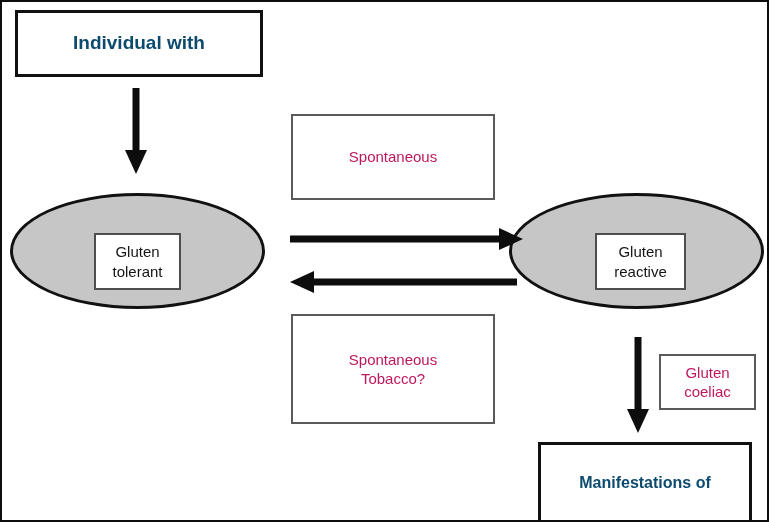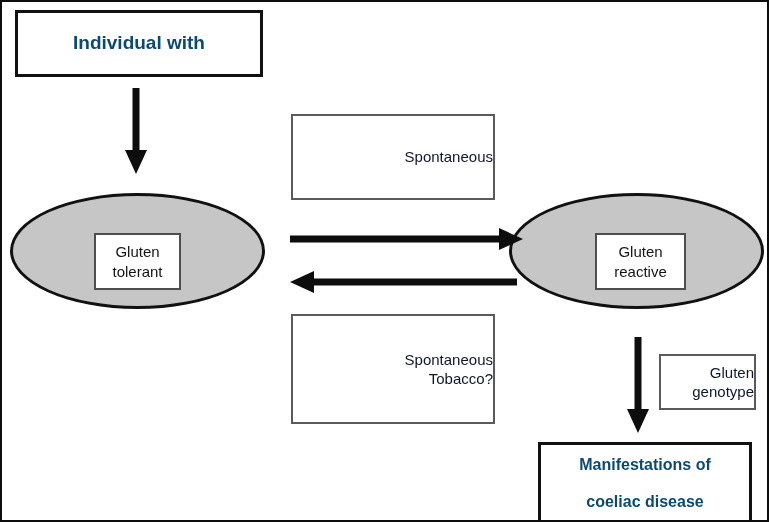--- a/index.html
+++ b/index.html
@@ -33,24 +33,24 @@
     font-weight: bold;
     line-height: 1.28;
   }
   .label-box {
     position: absolute;
     box-sizing: border-box;
     background: #ffffff;
     border: 2px solid #5a5a5a;
     display: flex;
     flex-direction: column;
-    align-items: flex-end;
+    align-items: center;
     justify-content: center;
     text-align: center;
-    color: #0f172a;
+    color: #be185d;
     line-height: 1.30;
   }
   .inner-box {
     position: absolute;
     box-sizing: border-box;
     background: #ffffff;
     border: 2px solid #4e4e4e;
     display: flex;
     flex-direction: column;
     align-items: center;
@@ -132,21 +132,20 @@
     <span class="txt-line">Tobacco?</span>
   </div>
 
   <svg class="arrow-svg" id="arrow-down-right" viewBox="0 0 56 104">
     <line x1="26" y1="5" x2="26" y2="81" stroke="#0d0d0d" stroke-width="7"></line>
     <polygon points="26,101 15,77 37,77" fill="#0d0d0d"></polygon>
   </svg>
 
   <div class="label-box" id="box-gluten-exposure">
     <span class="txt-line">Gluten</span>
-    <span class="txt-line">genotype</span>
+    <span class="txt-line">coeliac</span>
   </div>
 
   <div class="node-box" id="box-manifestations">
     <span class="txt-line">Manifestations of</span>
-    <span class="txt-line">coeliac disease</span>
   </div>
 
 </div>
 
 </body></html>

